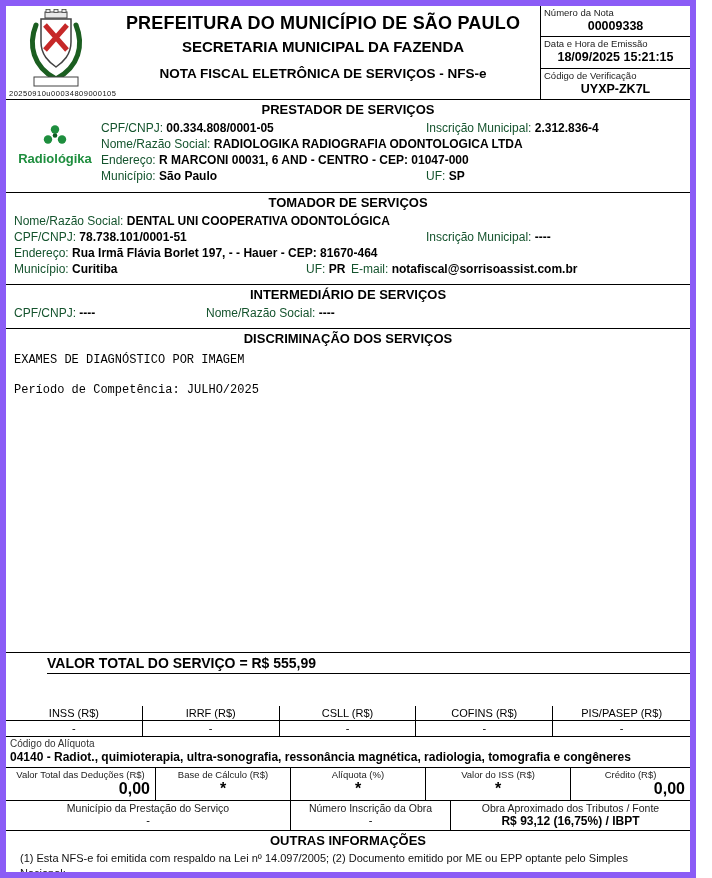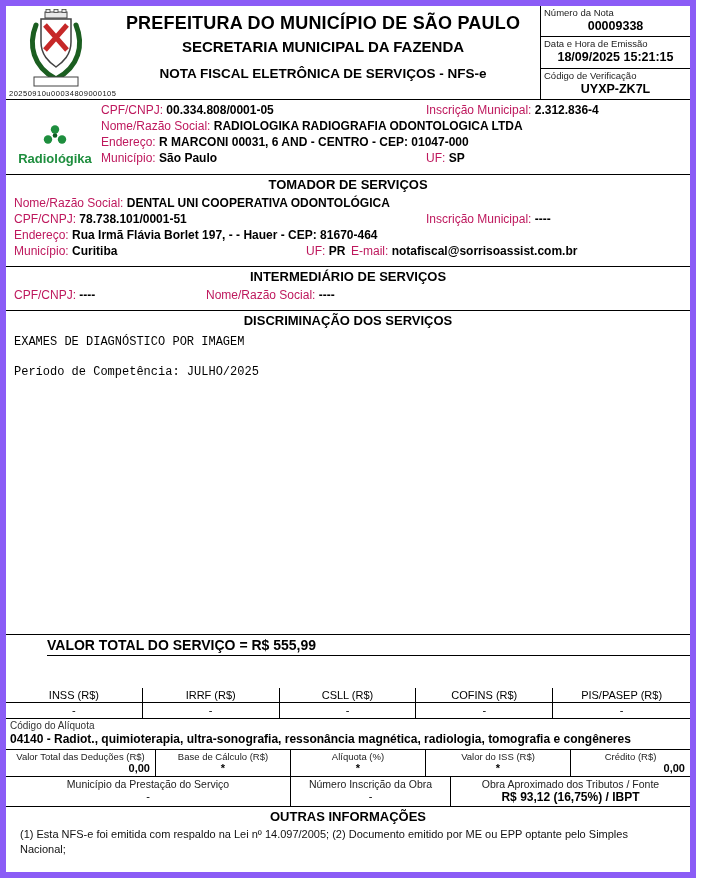--- a/index.html
+++ b/index.html
@@ -18,21 +18,21 @@
   .info-box { width: 150px; border-left: 1px solid #000; display: flex; flex-direction: column; }
   .info-cell { flex: 1; border-bottom: 1px solid #000; }
   .info-cell:last-child { border-bottom: none; }
   .info-label { font-size: 9.5px; color: #222; padding: 1px 0 0 3px; }
   .info-value { font-size: 12.5px; font-weight: bold; text-align: center; margin-top: 1px; }
   .control-code { position: absolute; left: 3px; bottom: 1px; font-size: 7.5px; letter-spacing: 0.5px; color: #111; }
   
   .section { border-bottom: 1px solid #000; position: relative; }
   .section-title { text-align: center; font-weight: bold; font-size: 13px; padding: 2px 0 1px; }
   .frow { position: relative; height: 16px; font-size: 12px; white-space: nowrap; }
-  .lbl { color: #be185d; }
+  .lbl { color: #14532d; }
   .val { font-weight: bold; color: #000; }
   .abs200 { position: absolute; left: 200px; top: 0; }
   .abs300 { position: absolute; left: 300px; top: 0; }
   .abs345 { position: absolute; left: 345px; top: 0; }
   .abs420 { position: absolute; left: 420px; top: 0; }
   
   .prestador-rows { padding: 3px 4px 7px 0; }
   .prestador-rows .frow { padding-left: 95px; }
   .prestador-logo { position: absolute; left: 6px; top: 24px; width: 86px; text-align: center; }
   .prestador-logo-text { font-size: 13px; font-weight: bold; color: #1e8e3e; margin-top: 1px; }
@@ -52,21 +52,21 @@
   .tax-val { font-size: 11px; padding: 1px 0 2px; }
   
   .codigo { border-bottom: 1px solid #000; padding: 1px 4px 3px; }
   .codigo-label { font-size: 10px; color: #333; }
   .codigo-value { font-size: 12px; font-weight: bold; margin-top: 1px; }
   
   .ded-grid { display: grid; grid-template-columns: 150px 135px 135px 145px 1fr; border-bottom: 1px solid #000; }
   .ded-cell { border-right: 1px solid #000; padding-bottom: 2px; }
   .ded-cell.last { border-right: none; }
   .ded-label { font-size: 9.5px; color: #222; text-align: center; padding-top: 1px; white-space: nowrap; }
-  .ded-value { font-size: 11px; font-weight: bold; text-align: center; }
+  .ded-value { font-size: 16px; font-weight: bold; text-align: center; }
   .ded-value.right { text-align: right; padding-right: 5px; }
   
   .rod-grid { display: grid; grid-template-columns: 285px 160px 1fr; border-bottom: 1px solid #000; }
   .rod-cell { border-right: 1px solid #000; padding-bottom: 2px; }
   .rod-cell.last { border-right: none; }
   .rod-label { font-size: 10.5px; color: #222; text-align: center; padding-top: 1px; white-space: nowrap; }
   .rod-value { font-size: 11px; text-align: center; }
   .rod-value.bold { font-weight: bold; font-size: 12px; }
   
   .outras-text { font-size: 11px; padding: 2px 14px 5px; line-height: 1.35; color: #111; }
@@ -105,20 +105,21 @@
       </div>
       <div class="info-cell">
         <div class="info-label">Código de Verificação</div>
         <div class="info-value">UYXP-ZK7L</div>
       </div>
     </div>
     <div class="control-code">20250910u00034809000105</div>
   </div>
 
   <div class="section">
+    <div class="section-title">PRESTADOR DE SERVIÇOS</div>
     <div class="prestador-logo">
       <svg width="26" height="22" viewBox="0 0 26 22">
         <circle cx="13" cy="5.5" r="4.2" fill="#1e8e3e"></circle>
         <circle cx="6" cy="15.5" r="4.2" fill="#1e8e3e"></circle>
         <circle cx="20" cy="15.5" r="4.2" fill="#1e8e3e"></circle>
         <circle cx="13" cy="11.5" r="2.3" fill="#0d5c22"></circle>
       </svg>
       <div class="prestador-logo-text">Radiológika</div>
     </div>
     <div class="prestador-rows">

